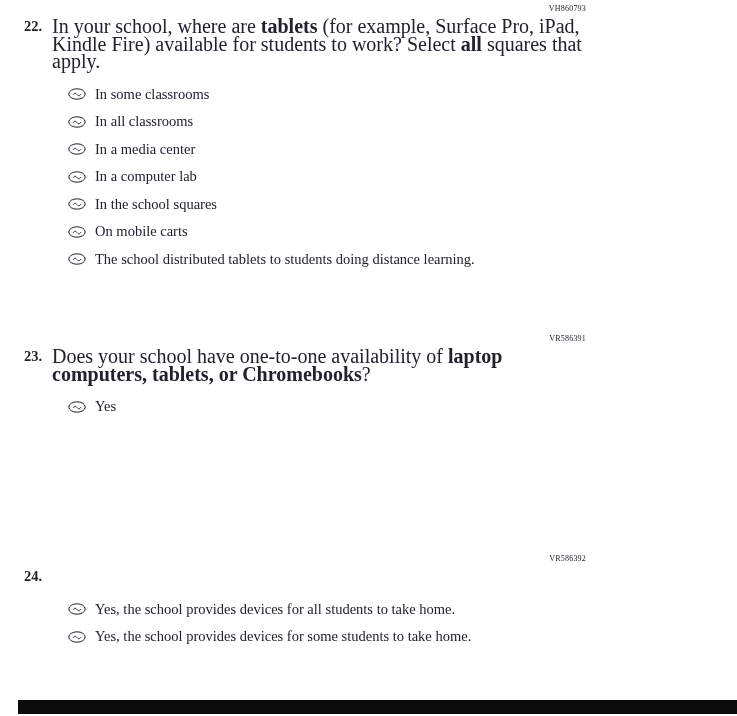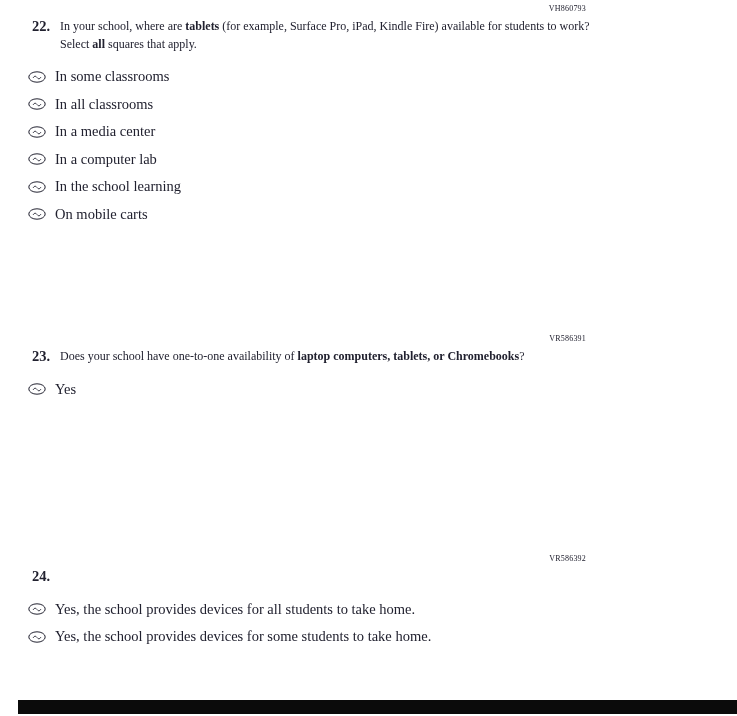--- a/index.html
+++ b/index.html
@@ -23,38 +23,38 @@
   .item-code {
     text-align: right;
     padding-right: 6px;
     font-size: 8px;
     letter-spacing: 0.2px;
     color: #21212f;
     margin-bottom: 5px;
   }
   .question {
     display: flex;
-    padding-left: 32px;
+    padding-left: 24px;
   }
   .qnum {
     font-weight: bold;
     width: 28px;
     flex: 0 0 28px;
     font-size: 14.5px;
     line-height: 17.5px;
   }
   .qtext {
-    font-size: 12px;
+    font-size: 20px;
     line-height: 17.5px;
     max-width: 545px;
   }
   .qtext b { font-weight: bold; }
   .options {
     margin-top: 15px;
-    padding-left: 28px;
+    padding-left: 68px;
   }
   .option {
     display: flex;
     align-items: center;
     margin-bottom: 10px;
     height: 17.5px;
   }
   .oval {
     flex: 0 0 18px;
     width: 18px; height: 12px;
@@ -113,28 +113,35 @@
             <ellipse cx="9" cy="6" rx="8.2" ry="5.2" fill="none" stroke="#21212f" stroke-width="1"></ellipse>
             <path d="M5 7 q2 -3.5 4 -0.5 t4 -0.5" fill="none" stroke="#21212f" stroke-width="0.8"></path>
           </svg>
         <span class="option-label">In a computer lab</span>
       </div>
       <div class="option">
         <svg class="oval" viewBox="0 0 18 12">
             <ellipse cx="9" cy="6" rx="8.2" ry="5.2" fill="none" stroke="#21212f" stroke-width="1"></ellipse>
             <path d="M5 7 q2 -3.5 4 -0.5 t4 -0.5" fill="none" stroke="#21212f" stroke-width="0.8"></path>
           </svg>
-        <span class="option-label">In the school learning</span>
+        <span class="option-label">In the school squares</span>
       </div>
       <div class="option">
         <svg class="oval" viewBox="0 0 18 12">
             <ellipse cx="9" cy="6" rx="8.2" ry="5.2" fill="none" stroke="#21212f" stroke-width="1"></ellipse>
             <path d="M5 7 q2 -3.5 4 -0.5 t4 -0.5" fill="none" stroke="#21212f" stroke-width="0.8"></path>
           </svg>
         <span class="option-label">On mobile carts</span>
+      </div>
+      <div class="option">
+        <svg class="oval" viewBox="0 0 18 12">
+            <ellipse cx="9" cy="6" rx="8.2" ry="5.2" fill="none" stroke="#21212f" stroke-width="1"></ellipse>
+            <path d="M5 7 q2 -3.5 4 -0.5 t4 -0.5" fill="none" stroke="#21212f" stroke-width="0.8"></path>
+          </svg>
+        <span class="option-label">The school distributed tablets to students doing distance learning.</span>
       </div>
     </div>
   </div>
 
   <div class="question-block" style="top: 334px;">
     <div class="item-code">VR586391</div>
     <div class="question">
       <div class="qnum">23.</div>
       <div class="qtext"><span>Does your school have one-to-one availability of </span><b>laptop computers, tablets, or Chromebooks</b><span>?</span></div>
     </div>

